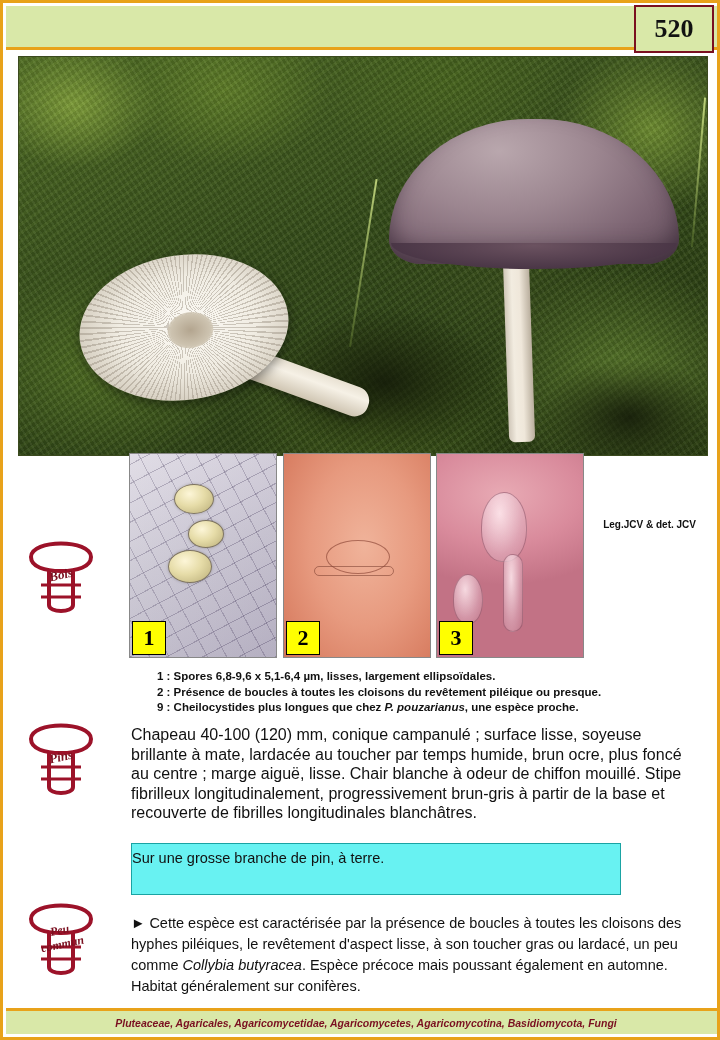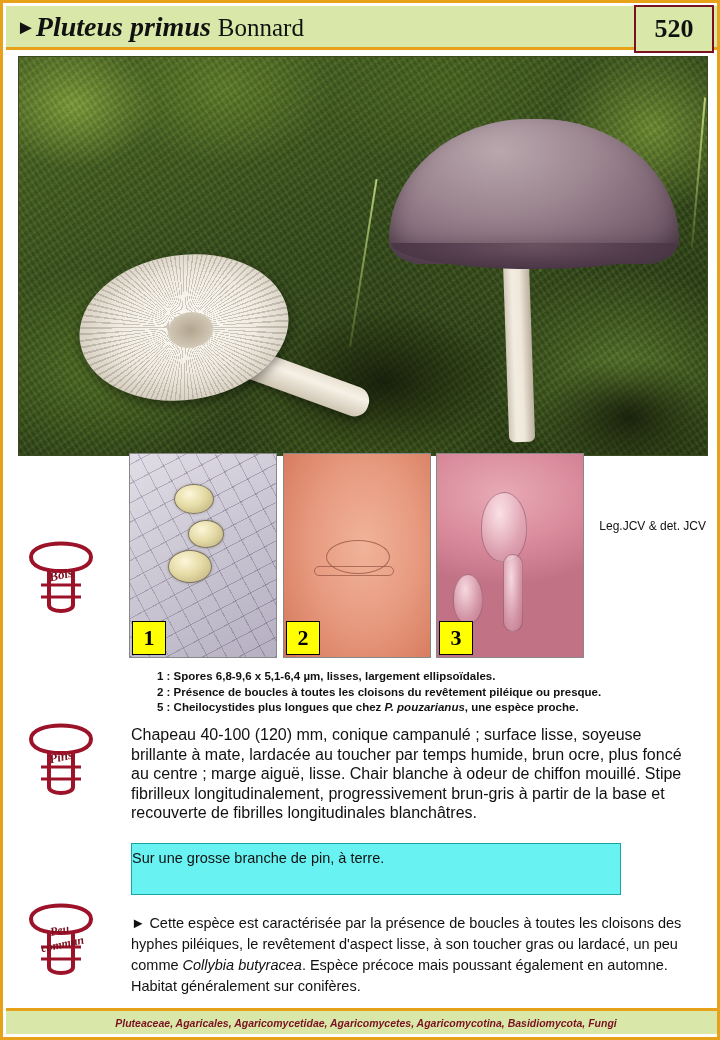--- a/index.html
+++ b/index.html
@@ -141,23 +141,24 @@
     box-shadow: 0 3px 8px rgba(0,0,0,.4);
   }
   .grass-blade {
     position: absolute;
     width: 2px;
     background: linear-gradient(180deg, rgba(200,220,130,.9), rgba(120,150,60,.3));
     transform-origin: bottom center;
   }
   .photo-credit {
     position: absolute;
-    right: 11px; top: 516px;
-    font-size: 12px;
-    color: #111;
+    right: 21px; top: 516px;
+    font-size: 10px;
+    color: #111;
+    font-weight: bold;
   }
 
   
   .micro {
     position: absolute;
     width: 148px; height: 205px;
     border: 1px solid #888;
     overflow: hidden;
   }
   .micro-1 { left: 126px; top: 450px;
@@ -293,23 +294,20 @@
     font-style: italic;
     color: #7a1020;
   }
 </style>
 </head>
 <body>
 
 <div class="page">
 
   <div class="header">
-    <div class="header-title">
-      <span class="arrow-glyph">►</span><span class="sp-name">Pluteus primus</span> <span class="sp-author">Bonnard</span>
-    </div>
     <div class="page-number-box">520</div>
   </div>
 
   <div class="photo-main">
     <div class="moss-bg"></div>
     <div class="moss-noise"></div>
     <div class="dark-patch" style="left:250px;top:250px;width:230px;height:150px;"></div>
     <div class="dark-patch" style="left:520px;top:300px;width:180px;height:120px;"></div>
 
     <div class="grass-blade" style="left:330px;top:120px;height:170px;transform:rotate(9deg);"></div>
@@ -344,21 +342,21 @@
   <div class="micro micro-3">
     <div class="cheilo" style="left:44px;top:38px;width:46px;height:70px;"></div>
     <div class="cheilo" style="left:66px;top:100px;width:20px;height:78px;border-radius:10px;"></div>
     <div class="cheilo" style="left:16px;top:120px;width:30px;height:50px;"></div>
     <div class="micro-label">3</div>
   </div>
 
   <div class="micro-captions">
     <div>1 : Spores 6,8-9,6 x 5,1-6,4 µm, lisses, largement ellipsoïdales.</div>
     <div>2 : Présence de boucles à toutes les cloisons du revêtement piléique ou presque.</div>
-    <div><span>5 : Cheilocystides plus longues que chez </span><i>P. pouzarianus</i><span>, une espèce proche.</span></div>
+    <div><span>9 : Cheilocystides plus longues que chez </span><i>P. pouzarianus</i><span>, une espèce proche.</span></div>
   </div>
 
   <div class="description">Chapeau 40-100 (120) mm, conique campanulé ; surface lisse, soyeuse brillante à mate, lardacée au toucher par temps humide, brun ocre, plus foncé au centre ; marge aiguë, lisse. Chair blanche à odeur de chiffon mouillé. Stipe fibrilleux longitudinalement, progressivement brun-gris à partir de la base et recouverte de fibrilles longitudinales blanchâtres.</div>
 
   <div class="habitat-box">
     <div>Sur une grosse branche de pin, à terre.</div>
   </div>
 
   <div class="remarks">
     <span>►</span><span> Cette espèce est caractérisée par la présence de boucles à toutes les cloisons des hyphes piléiques, le revêtement d'aspect lisse, à son toucher gras ou lardacé, un peu comme </span><i>Collybia butyracea</i><span>. Espèce précoce mais poussant également en automne. Habitat généralement sur conifères.</span>

